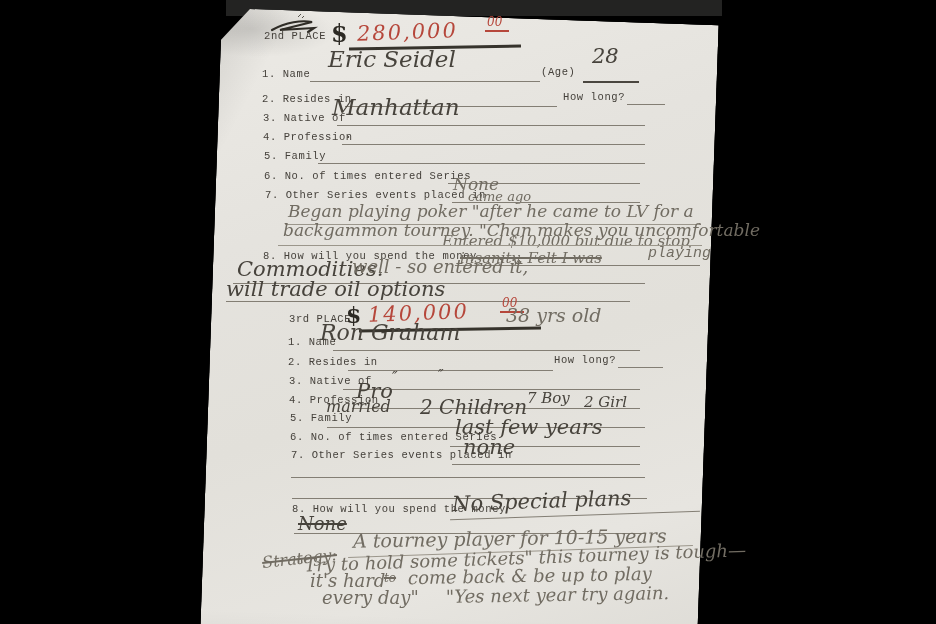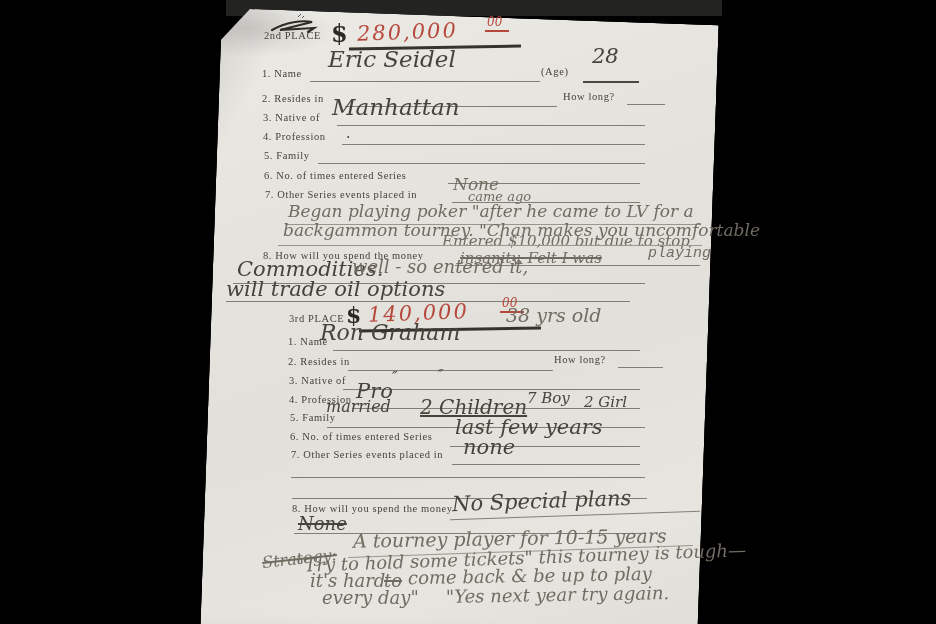--- a/index.html
+++ b/index.html
@@ -9,21 +9,21 @@
   #paper{position:absolute;left:222px;top:8px;width:497px;height:640px;
          background:linear-gradient(160deg,#eceae5 0%,#e5e3de 30%,#e2e0da 55%,#e7e5e0 80%,#dddbd5 100%);
          transform:rotate(2deg);transform-origin:top left;
          clip-path:polygon(0 32px,28px 0,100% 0,100% 100%,0 100%);
          box-shadow:0 0 14px rgba(0,0,0,.55);}
   #paper::before{content:"";position:absolute;inset:0;
          background:linear-gradient(115deg,rgba(0,0,0,.10),rgba(0,0,0,0) 9%),
                     linear-gradient(0deg,rgba(0,0,0,.05),rgba(0,0,0,0) 6%),
                     radial-gradient(120px 40px at 30px 20px,rgba(0,0,0,.12),rgba(0,0,0,0) 70%);}
   #content{position:absolute;left:0;top:0;width:936px;height:624px;}
-  .t{position:absolute;font-family:Liberation Serif, serif;
+  .t{position:absolute;font-family:Liberation Mono, monospace;
      font-size:10.5px;color:#45413b;letter-spacing:.6px;white-space:nowrap;}
   .h{position:absolute;font-family:"DejaVu Serif","Liberation Serif",serif;font-style:italic;
      color:#47433c;white-space:nowrap;line-height:1;}
   .hp{color:#716c62;}
   .red{color:#b6473b;}
   .line{position:absolute;height:0;border-bottom:1px solid #837e74;}
   .soft{border-bottom:1px solid #9b968b;}
   .thick{border-bottom:3px solid #36332c;}
   .redline{border-bottom:2px solid #b6473b;}
   .strike{text-decoration:line-through;text-decoration-thickness:2px;}
@@ -121,21 +121,21 @@
     <span class="h" style="left:392px;top:370px;font-size:15px;">″</span>
     <span class="h" style="left:438px;top:368px;font-size:15px;">″</span>
     <div class="line" style="left:343px;top:389px;width:297px;"></div>
 
     <span class="t" style="left:289px;top:394px;">4. Profession</span>
     <span class="h" style="left:356px;top:381px;font-size:21px;">Pro</span>
     <div class="line" style="left:352px;top:408px;width:288px;"></div>
 
     <span class="t" style="left:290px;top:412px;">5. Family</span>
     <span class="h" style="left:326px;top:399px;font-size:16px;">married</span>
-    <span class="h" style="left:420px;top:397px;font-size:20px;text-decoration:underline;">2 Children</span>
+    <span class="h" style="left:420px;top:397px;font-size:20px;">2 Children</span>
     <span class="h" style="left:527px;top:391px;font-size:15px;">7 Boy</span>
     <span class="h" style="left:584px;top:395px;font-size:15px;">2 Girl</span>
     <div class="line" style="left:327px;top:427px;width:318px;"></div>
 
     <span class="t" style="left:290px;top:431px;">6. No. of times entered Series</span>
     <span class="h" style="left:455px;top:417px;font-size:21px;">last few years</span>
     <div class="line" style="left:450px;top:446px;width:190px;"></div>
 
     <span class="t" style="left:291px;top:449px;">7. Other Series events placed in</span>
     <span class="h" style="left:463px;top:437px;font-size:21px;">none</span>
@@ -148,18 +148,18 @@
     <span class="h r-2" style="left:452px;top:491px;font-size:21px;">No Special plans</span>
     <div class="line r-2" style="left:450px;top:515px;width:250px;"></div>
     <span class="h strike" style="left:298px;top:515px;font-size:18px;">None</span>
     <div class="line" style="left:294px;top:533px;width:351px;"></div>
 
     <span class="h hp r-1" style="left:353px;top:529px;font-size:19px;">A tourney player for 10-15 years</span>
     <div class="line soft r-2" style="left:348px;top:551px;width:345px;"></div>
     <span class="h hp strike r-6" style="left:262px;top:551px;font-size:16px;">Strategy:</span>
     <span class="h hp r-2" style="left:296px;top:549px;font-size:18px;">"Try to hold some tickets" this tourney is tough—</span>
     <span class="h hp" style="left:310px;top:572px;font-size:18px;">it's hard</span>
-    <span class="h hp strike" style="left:384px;top:572px;font-size:18px;">to</span>
+    <span class="h hp strike" style="left:384px;top:572px;font-size:12px;">to</span>
     <span class="h hp r-1" style="left:408px;top:567px;font-size:18px;">come back &amp; be up to play</span>
     <span class="h hp" style="left:322px;top:589px;font-size:18px;">every day"</span>
     <span class="h hp r-1" style="left:446px;top:586px;font-size:18px;">"Yes next year try again.</span>
   </div>
 </div>
 
 </body></html>

